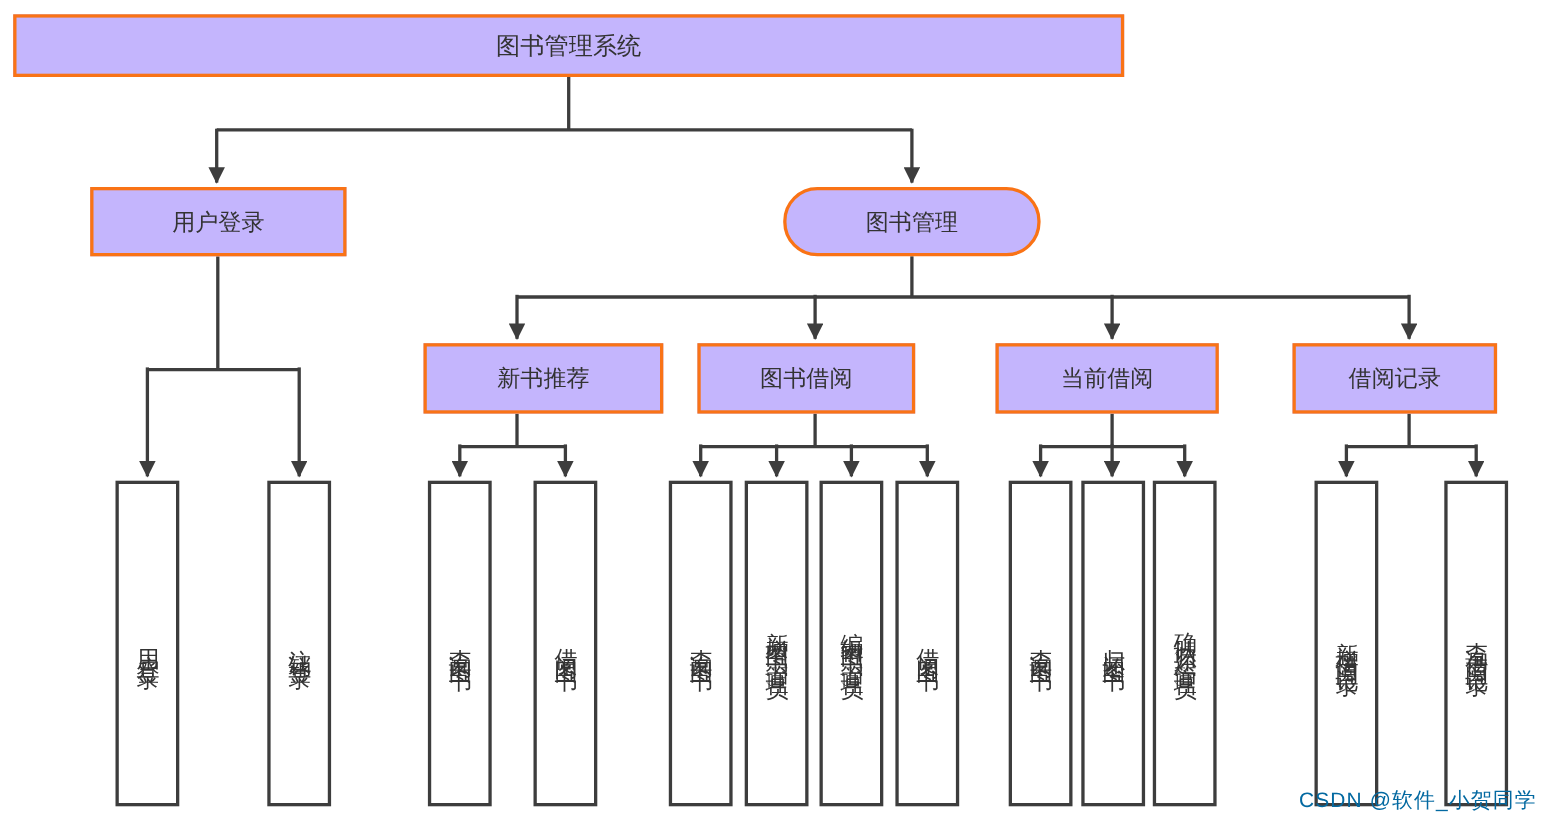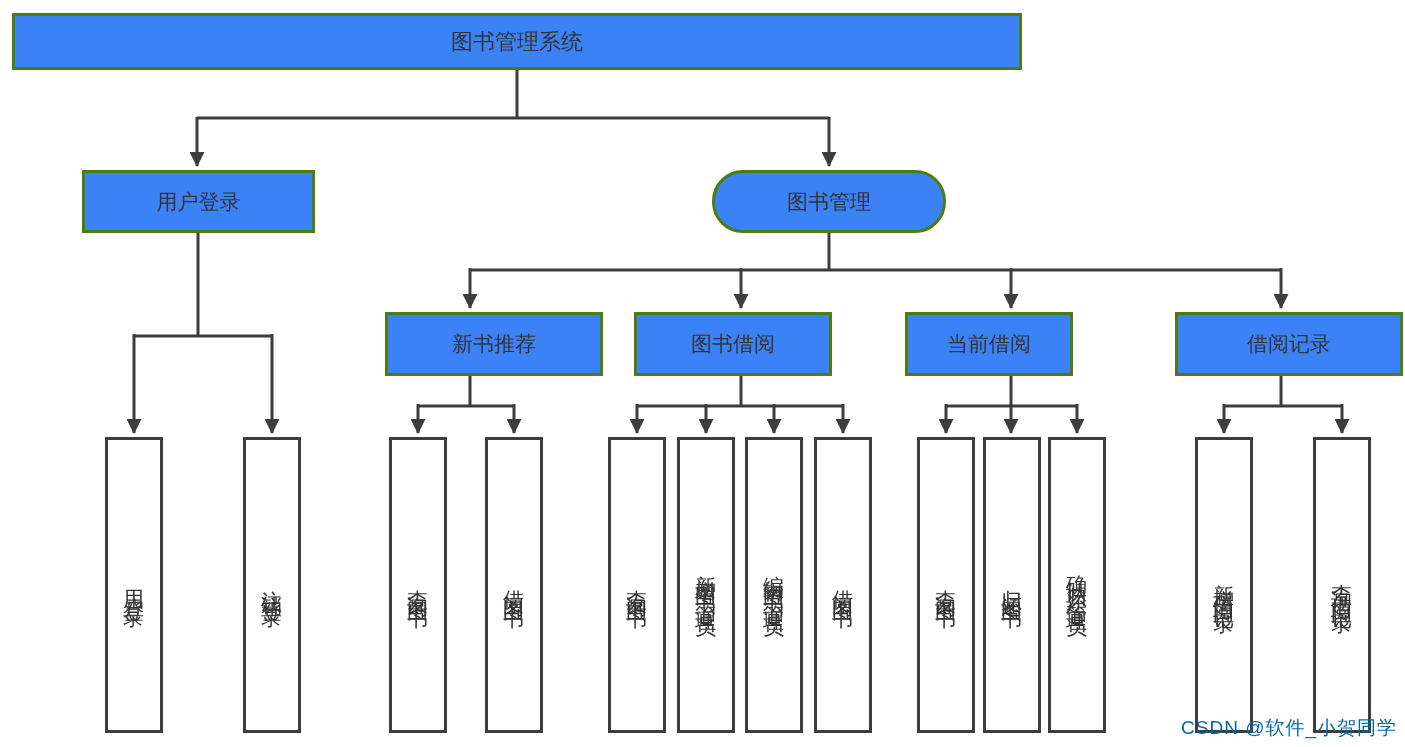--- a/index.html
+++ b/index.html
@@ -7,22 +7,22 @@
   #canvas{
     position:relative;
     width:1405px;height:747px;
     background:#ffffff;
     overflow:hidden;
   }
   #wires{position:absolute;left:0;top:0;width:1405px;height:747px;}
   .box{
     position:absolute;
     box-sizing:border-box;
-    background:#3b82f6;
-    border:3px solid #4d7c0f;
+    background:#c4b5fd;
+    border:3px solid #f97316;
     display:flex;
     align-items:center;
     justify-content:center;
     color:#333333;
     font-size:21px;
     z-index:2;
   }
   .box.root{font-size:22px;}
   .vbox{
     position:absolute;
@@ -54,22 +54,22 @@
     font-size:19px;
     z-index:3;
     letter-spacing:1px;
   }
   
   .n-root    {left:12px;  top:13px;  width:1010px; height:57px;}
   .n-login   {left:82px;  top:170px; width:233px;  height:63px;}
   .n-mgmt    {left:712px; top:170px; width:234px;  height:63px;border-radius:31px;}
   .g-new     {left:361px; top:312px; width:218px;  height:64px;margin-left:24px;}
   .g-borrow  {left:634px; top:312px; width:198px;  height:64px;}
-  .g-current {left:905px; top:312px; width:168px;  height:64px;}
-  .g-record  {left:1175px;top:312px; width:228px;  height:64px;}
+  .g-current {left:905px; top:312px; width:203px;  height:64px;}
+  .g-record  {left:1175px;top:312px; width:186px;  height:64px;}
   .v-l1{left:105px;}  .v-l2{left:243px;}
   .v-n1{left:389px;}  .v-n2{left:485px;}
   .v-b1{left:608px;}  .v-b2{left:677px;} .v-b3{left:745px;} .v-b4{left:814px;}
   .v-c1{left:917px;}  .v-c2{left:983px;} .v-c3{left:1048px;}
   .v-r1{left:1195px;} .v-r2{left:1313px;}
 </style>
 </head>
 <body>
 
 <div id="canvas">

